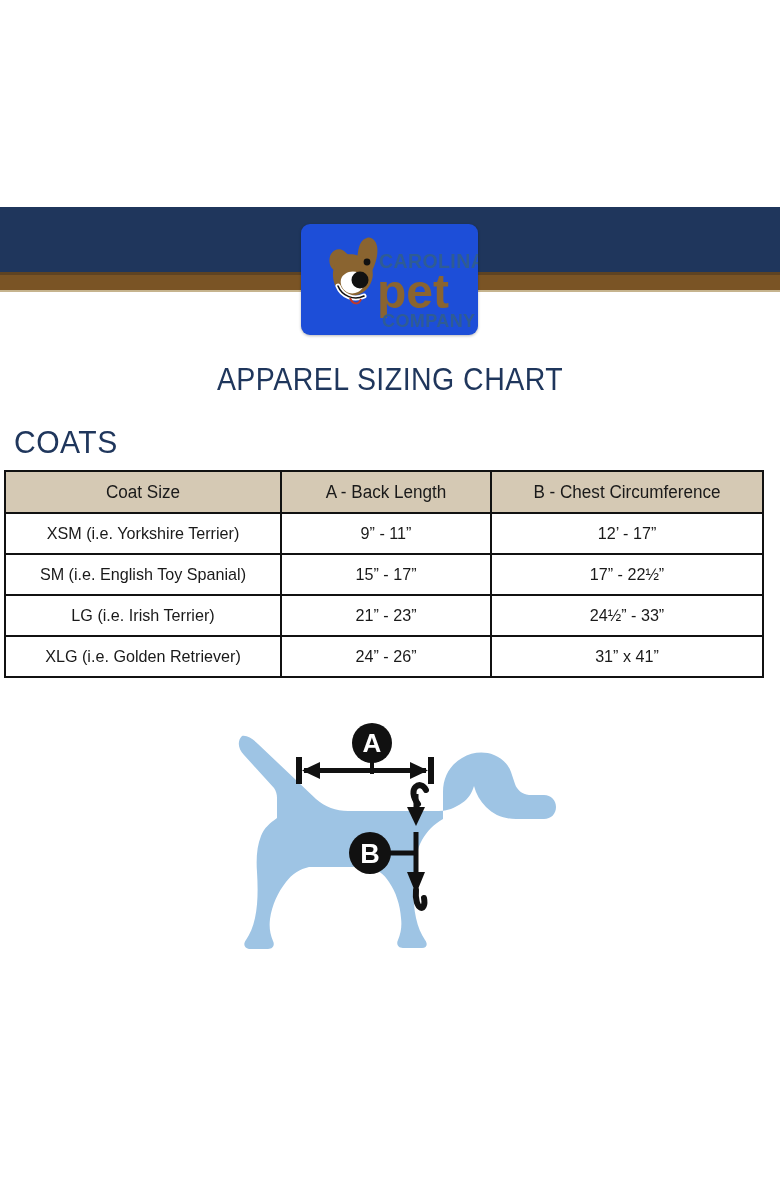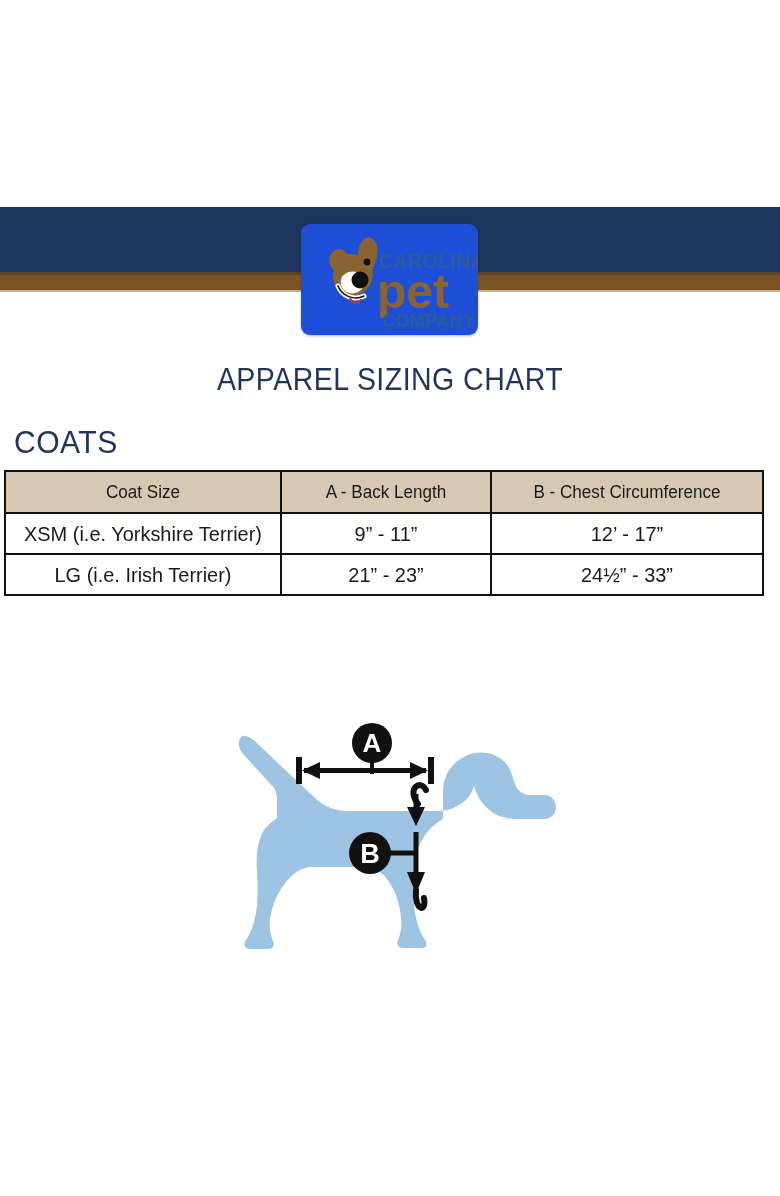--- a/index.html
+++ b/index.html
@@ -109,21 +109,21 @@
   }
   #size-table col.c-size  { width: 276px; }
   #size-table col.c-back  { width: 210px; }
   #size-table col.c-chest { width: 272px; }
 
   #size-table th,
   #size-table td {
     border: 2px solid #111111;
     text-align: center;
     color: #1a1a1a;
-    font-size: 21px;
+    font-size: 17px;
     font-weight: 400;
     font-family: "Liberation Sans Narrow", "Liberation Sans", sans-serif;
     padding: 0;
     height: 39px;
     white-space: nowrap;
   }
   #size-table thead th {
     background: #d5c9b4;
     height: 40px;
     font-size: 18px;
@@ -215,27 +215,49 @@
         </td>
       <td>
           <span class="cellbox">9” - 11”</span>
         </td>
       <td>
           <span class="cellbox">12’ - 17”</span>
         </td>
     </tr>
     <tr>
       <td>
+          <span class="cellbox">SM (i.e. English Toy Spanial)</span>
+        </td>
+      <td>
+          <span class="cellbox">15” - 17”</span>
+        </td>
+      <td>
+          <span class="cellbox">17” - 22½”</span>
+        </td>
+    </tr>
+    <tr>
+      <td>
           <span class="cellbox">LG (i.e. Irish Terrier)</span>
         </td>
       <td>
           <span class="cellbox">21” - 23”</span>
         </td>
       <td>
           <span class="cellbox">24½” - 33”</span>
+        </td>
+    </tr>
+    <tr>
+      <td>
+          <span class="cellbox">XLG (i.e. Golden Retriever)</span>
+        </td>
+      <td>
+          <span class="cellbox">24” - 26”</span>
+        </td>
+      <td>
+          <span class="cellbox">31” x 41”</span>
         </td>
     </tr>
   </tbody>
 </table>
 
 <svg id="dog-figure" viewBox="0 0 334 248">
 
   <path fill="#9ec4e4" d="M14 14
            C 9 19, 10 27, 16 33
            L 46 66

